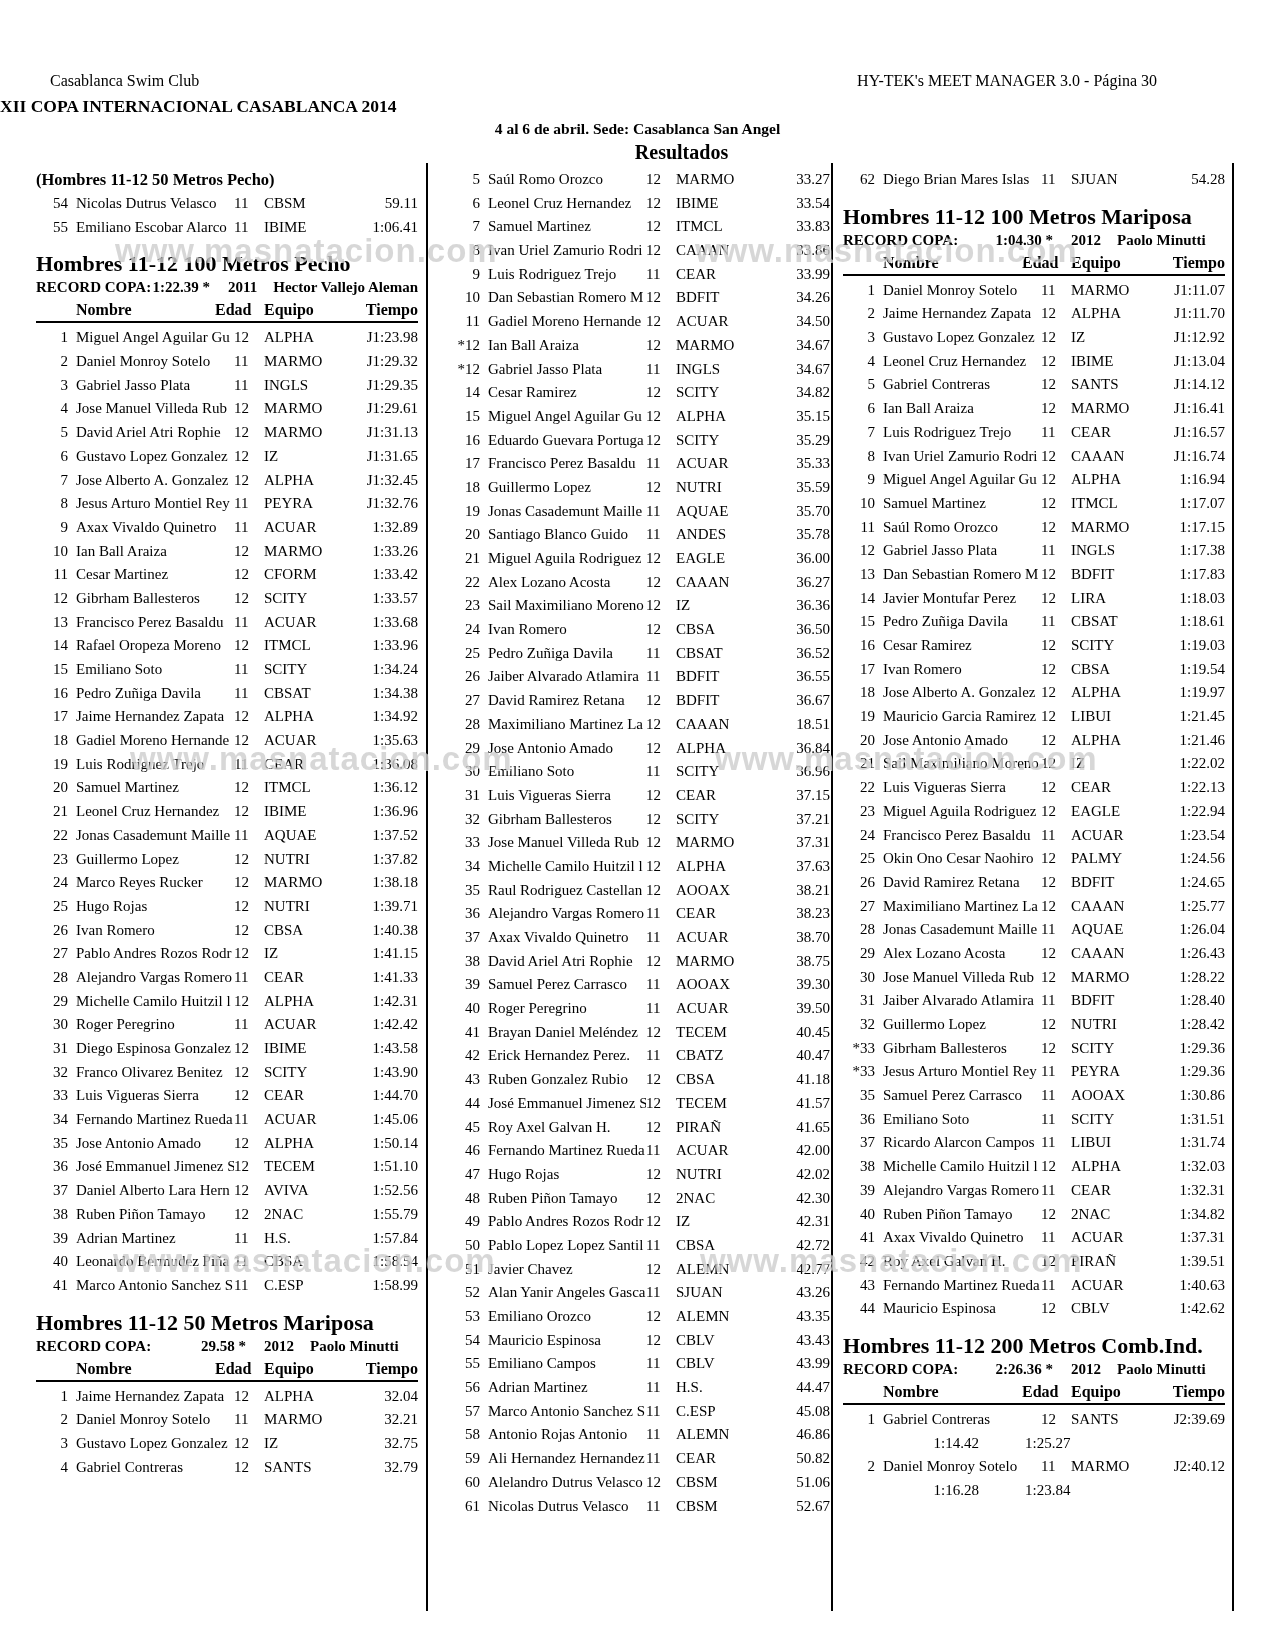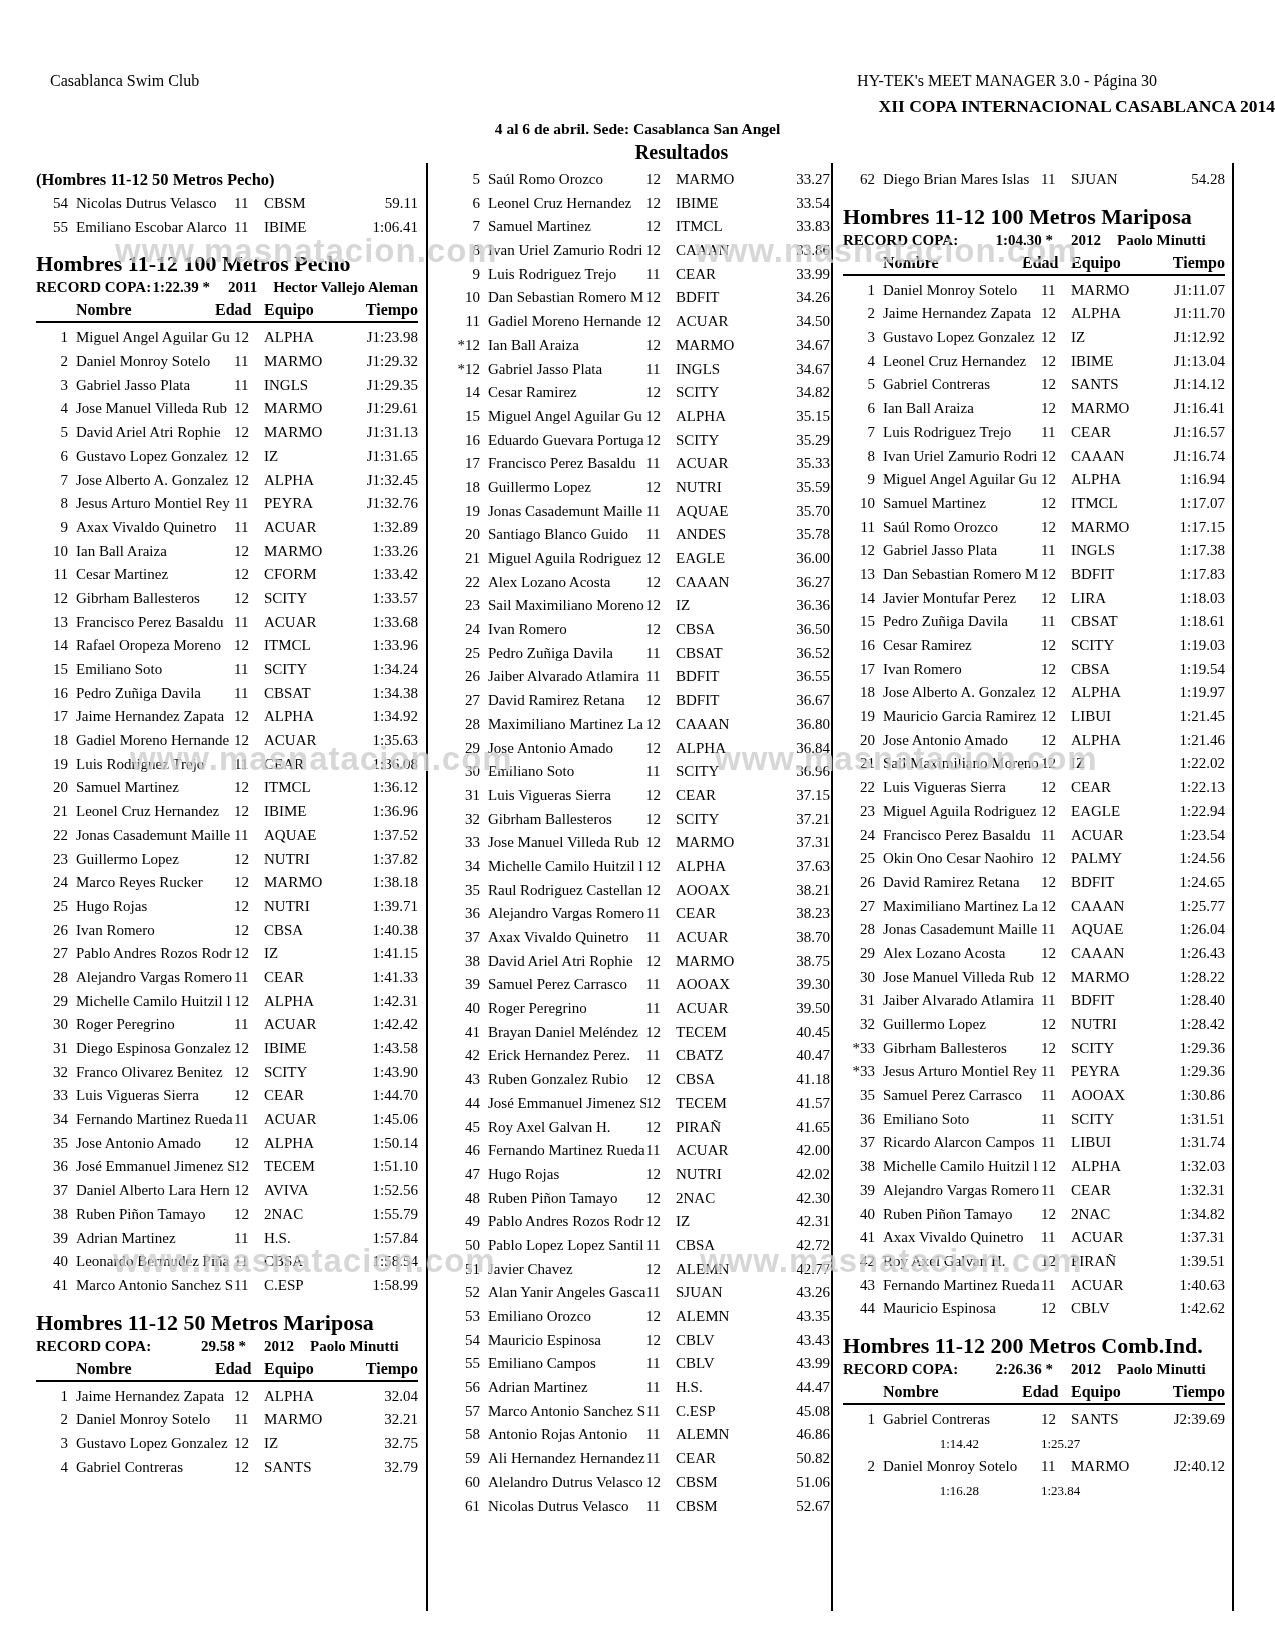--- a/index.html
+++ b/index.html
@@ -4,21 +4,21 @@
 <style>
   html,body { margin:0; padding:0; }
   body {
     width:1275px; height:1650px; position:relative;
     background:#ffffff; color:#000;
     font-family:"Liberation Serif", serif;
     overflow:hidden;
   }
   .club   { position:absolute; left:50px;  top:72px;  font-size:16px; white-space:nowrap; }
   .manager{ position:absolute; right:118px; top:72px; font-size:16px; white-space:nowrap; }
-  .title    { position:absolute; left:0; width:100%; top:96px;  text-align:right; font-weight:bold; font-size:17.5px; }
+  .title    { position:absolute; left:0; width:100%; top:96px;  text-align:left; font-weight:bold; font-size:17.5px; }
   .subtitle { position:absolute; left:0; width:100%; top:120px; text-align:center; font-weight:bold; font-size:15.5px; }
   .results-heading { position:absolute; left:0; width:100%; top:141px; text-align:center; font-weight:bold; font-size:20px;margin-left:44px; }
 
   .vline { position:absolute; top:163px; height:1448px; width:2px; background:#000; }
   .v1 { left:426px; } .v2 { left:831px; } .v3 { left:1232px; }
 
   .col { position:absolute; top:168px; width:382px; }
   .col1 { left:36px; } .col2 { left:448px; } .col3 { left:843px; }
 
   .cont-title { font-weight:bold; font-size:16.5px; height:24px; line-height:24px; white-space:nowrap; }
@@ -38,21 +38,21 @@
 
   .rows { }
   .rrow { display:grid; grid-template-columns:32px 8px 158px 30px 84px 70px;
           height:23.7px; line-height:23.7px; font-size:15px; }
   .c-place { text-align:right; white-space:nowrap; }
   .c-name  { overflow:hidden; white-space:nowrap; }
   .c-age   { white-space:nowrap; }
   .c-team  { overflow:hidden; white-space:nowrap; }
   .c-time  { text-align:right; white-space:nowrap; }
 
-  .splits-row { display:flex; height:23.7px; line-height:23.7px; font-size:13px; padding-left:70px;gap:16px; }
+  .splits-row { display:flex; height:23.7px; line-height:23.7px; font-size:15px; padding-left:70px; }
   .split1 { width:66px; text-align:right; }
   .split2 { width:66px; margin-left:46px; }
 
   .watermark { position:absolute; font-family:"Liberation Sans", sans-serif; font-weight:bold;
                font-size:33px; letter-spacing:1px; color:rgba(150,150,150,0.38);
                white-space:nowrap; pointer-events:none; z-index:5;
                text-shadow:1px 1px 0 rgba(255,255,255,0.7); }
 </style>
 </head>
 <body>
@@ -741,21 +741,21 @@
         <span class="c-team">BDFIT</span>
         <span class="c-time">36.67</span>
       </div>
 
       <div class="rrow">
         <span class="c-place">28</span>
         <span></span>
         <span class="c-name">Maximiliano Martinez La</span>
         <span class="c-age">12</span>
         <span class="c-team">CAAAN</span>
-        <span class="c-time">36.80</span>
+        <span class="c-time">18.51</span>
       </div>
 
       <div class="rrow">
         <span class="c-place">29</span>
         <span></span>
         <span class="c-name">Jose Antonio Amado</span>
         <span class="c-age">12</span>
         <span class="c-team">ALPHA</span>
         <span class="c-time">36.84</span>
       </div>

